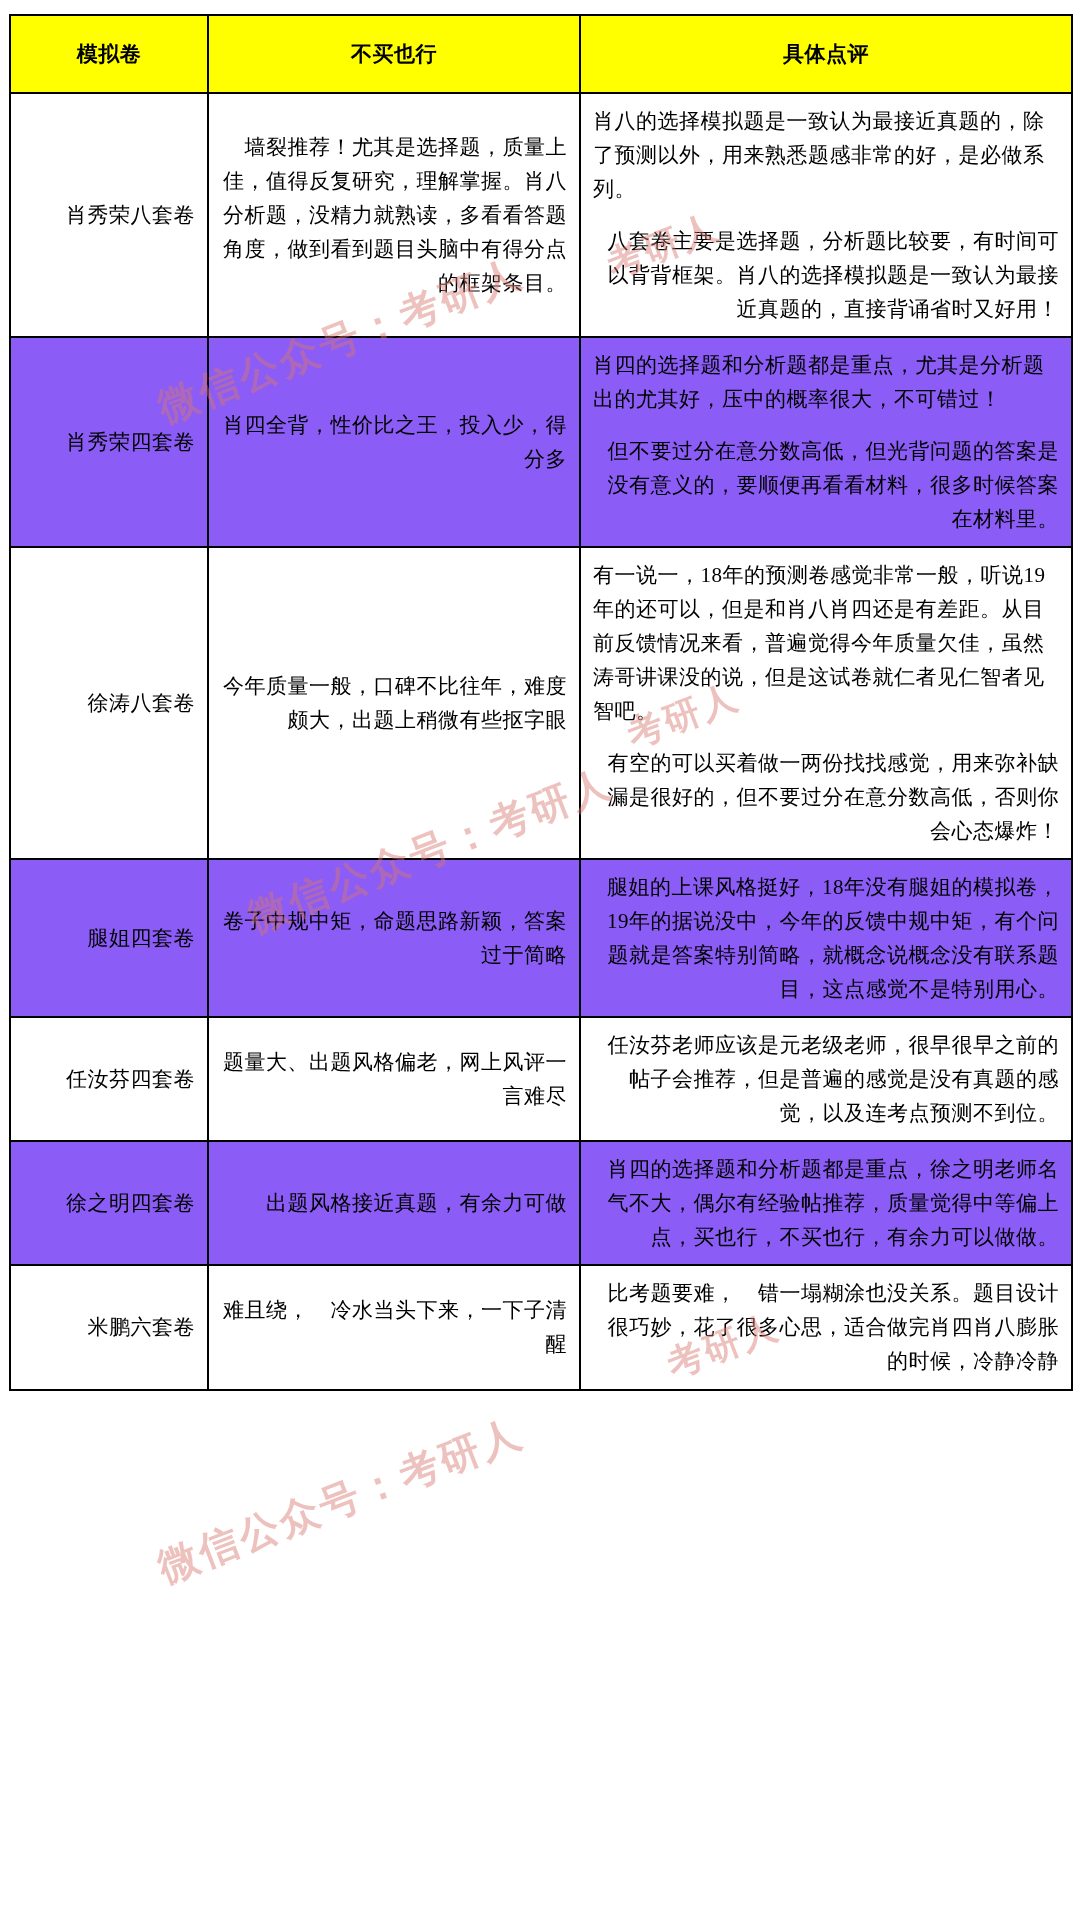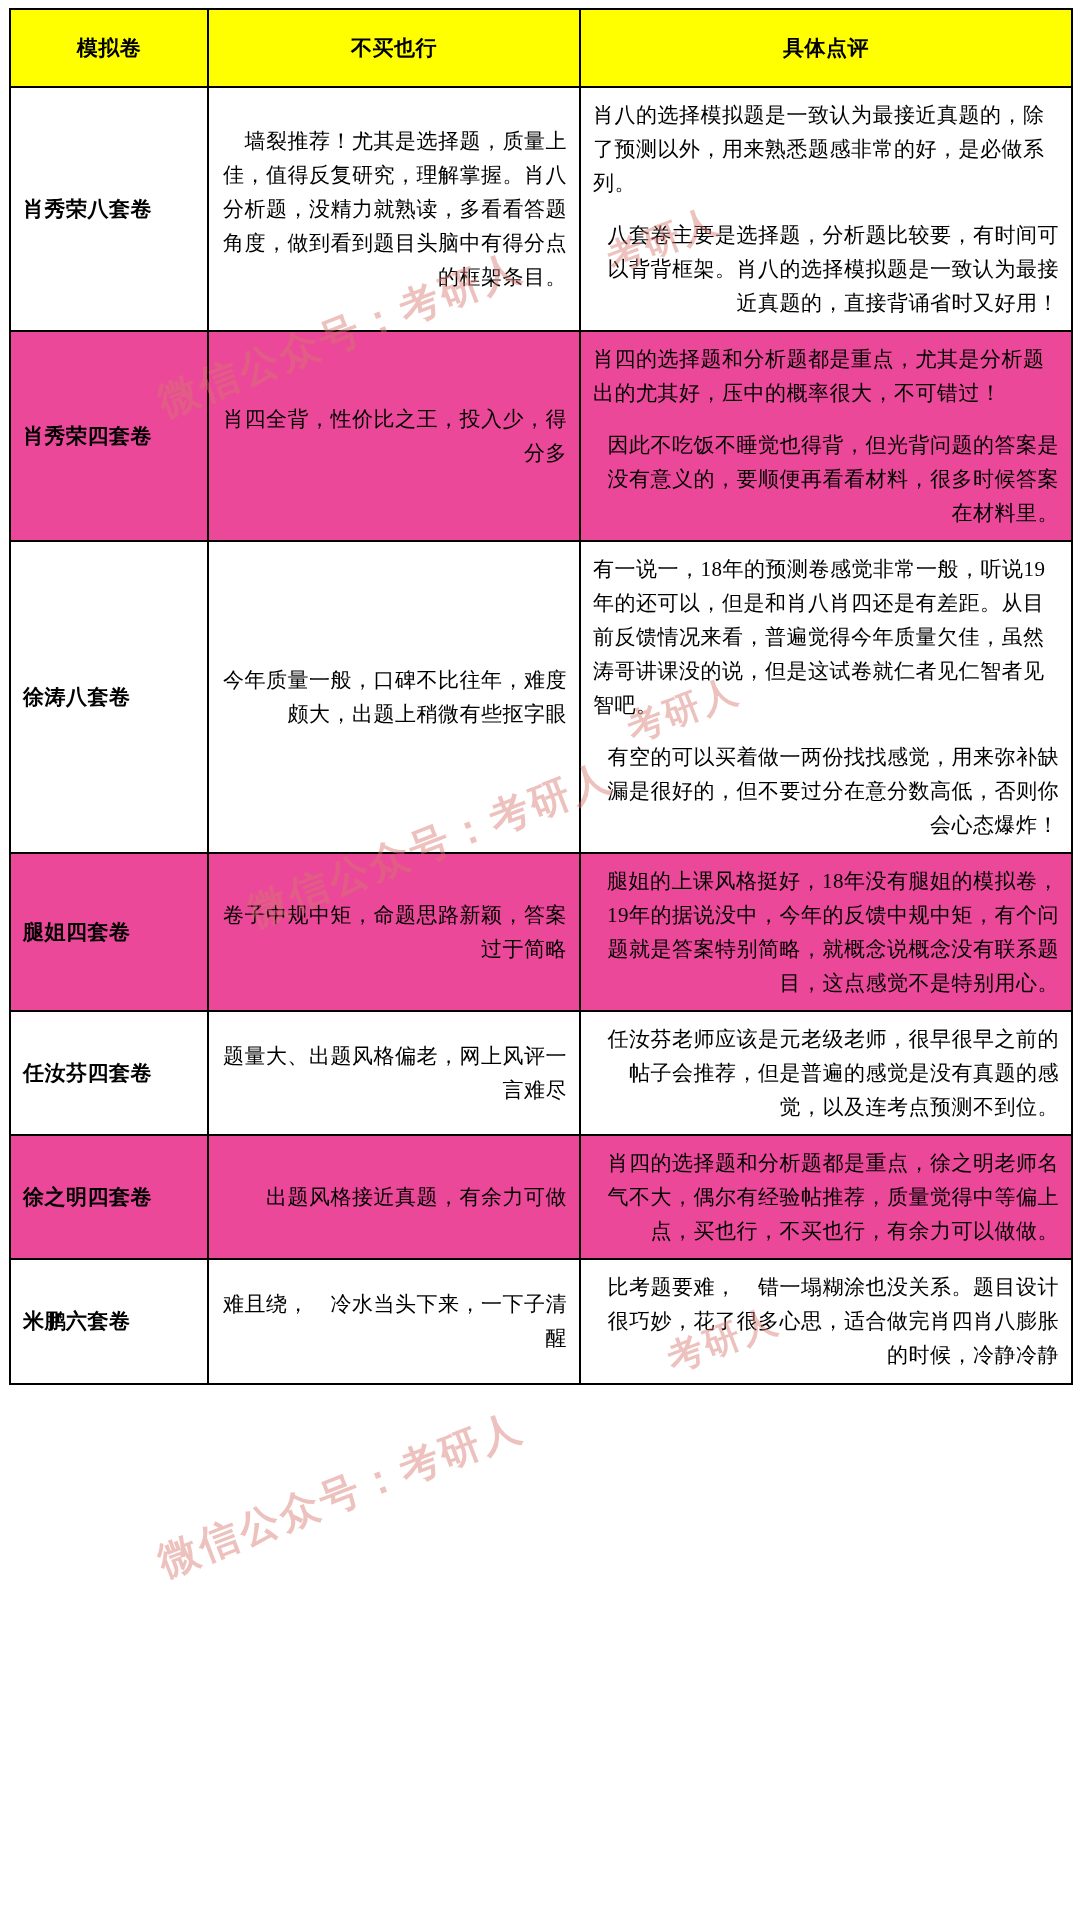--- a/index.html
+++ b/index.html
@@ -15,21 +15,21 @@
     overflow: hidden;
   }
   #sheet {
     position: relative;
     width: 1080px;
     height: 1911px;
   }
   table.exam-table {
     border-collapse: collapse;
     width: 1062px;
-    margin: 8px 9px 0 9px;
+    margin: 14px 9px 0 9px;
     table-layout: fixed;
     position: relative;
     z-index: 2;
   }
   table.exam-table td, table.exam-table th {
     border: 2px solid #000000;
     vertical-align: middle;
     padding: 10px 12px;
     font-size: 21px;
     line-height: 1.62;
@@ -43,33 +43,33 @@
   thead th {
     text-align: center;
     font-weight: bold;
     font-size: 24px;
     color: #c00000;
     height: 56px;
     padding: 6px 8px;
     background: #ffff00;
   }
   td.name-cell {
-    text-align: left;
+    text-align: right;
     font-size: 23px;
-    font-weight: bold;
+    font-weight: normal;
   }
   td.text-cell p {
     margin: 0 0 18px 0;
   }
   td.text-cell p:last-child {
     margin-bottom: 0;
     text-align: right;
   }
   tr.row-yellow td {
-    background: #ec4899;
+    background: #8b5cf6;
   }
   tr.row-white td {
     background: #ffffff;
   }
   .wm {
     position: absolute;
     z-index: 5;
     color: rgba(214, 120, 110, 0.45);
     font-size: 40px;
     font-weight: bold;
@@ -125,21 +125,21 @@
         </td>
       </tr>
 
       <tr class="row-yellow">
         <td class="name-cell">肖秀荣四套卷</td>
         <td class="text-cell">
           <p>肖四全背，性价比之王，投入少，得分多</p>
         </td>
         <td class="text-cell">
           <p>肖四的选择题和分析题都是重点，尤其是分析题出的尤其好，压中的概率很大，不可错过！</p>
-          <p>因此不吃饭不睡觉也得背，但光背问题的答案是没有意义的，要顺便再看看材料，很多时候答案在材料里。</p>
+          <p>但不要过分在意分数高低，但光背问题的答案是没有意义的，要顺便再看看材料，很多时候答案在材料里。</p>
         </td>
       </tr>
 
       <tr class="row-white">
         <td class="name-cell">徐涛八套卷</td>
         <td class="text-cell">
           <p>今年质量一般，口碑不比往年，难度颇大，出题上稍微有些抠字眼</p>
         </td>
         <td class="text-cell">
           <p>有一说一，18年的预测卷感觉非常一般，听说19年的还可以，但是和肖八肖四还是有差距。从目前反馈情况来看，普遍觉得今年质量欠佳，虽然涛哥讲课没的说，但是这试卷就仁者见仁智者见智吧。</p>

